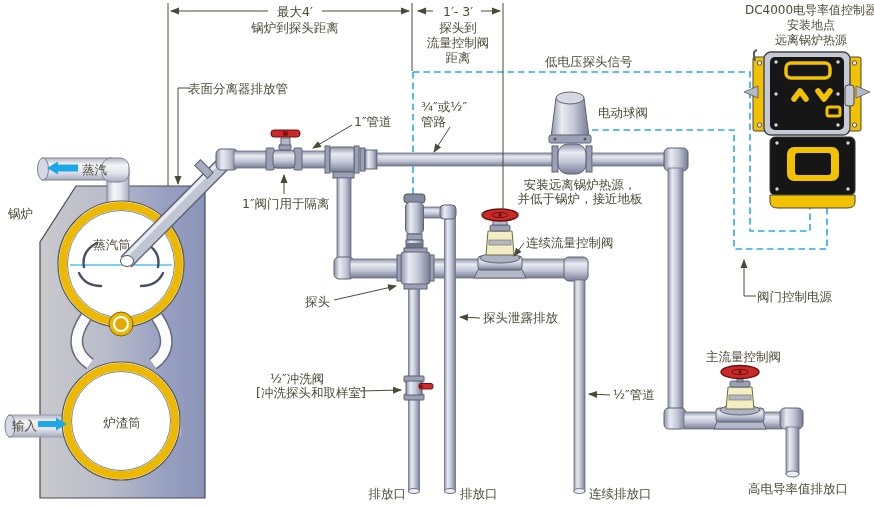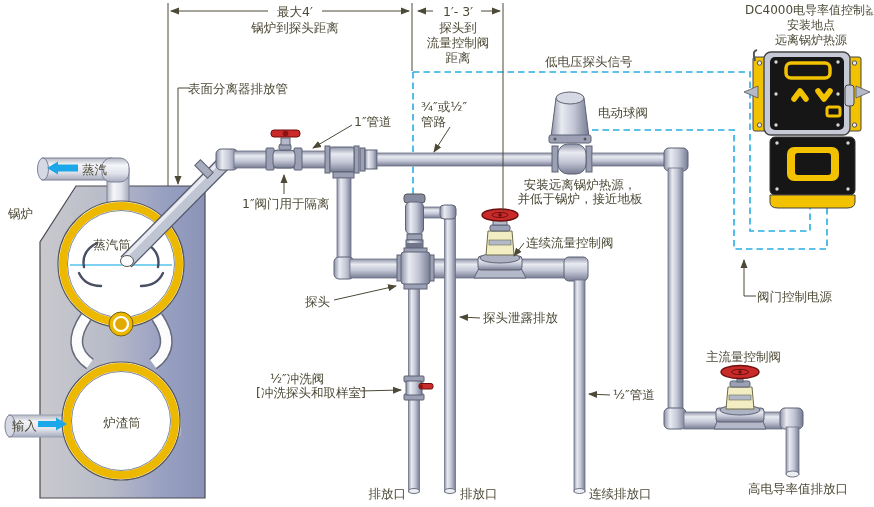--- a/index.html
+++ b/index.html
@@ -1,17 +1,17 @@
 <!DOCTYPE html>
 <html><head>
 <meta charset="utf-8">
 <style>
   html,body{margin:0;padding:0;background:#ffffff;}
   .stage{position:relative;width:874px;height:507px;background:#fff;overflow:hidden;
-         font-family:"DejaVu Sans","Liberation Sans",sans-serif;border-radius:19px;}
+         font-family:"DejaVu Sans","Liberation Sans",sans-serif;}
   svg{position:absolute;left:0;top:0;}
   .lbl{font-family:"DejaVu Sans","Liberation Sans",sans-serif;font-size:12.5px;fill:#4c4936;}
   .lbl-sm{font-family:"DejaVu Sans","Liberation Sans",sans-serif;font-size:12px;fill:#4c4936;}
   .thin{stroke:#4c4936;stroke-width:1;fill:none;}
   .dash{stroke:#29ade4;stroke-width:1.6;fill:none;stroke-dasharray:6.5 4;}
 </style>
 </head>
 <body>
 
 <div class="stage">

